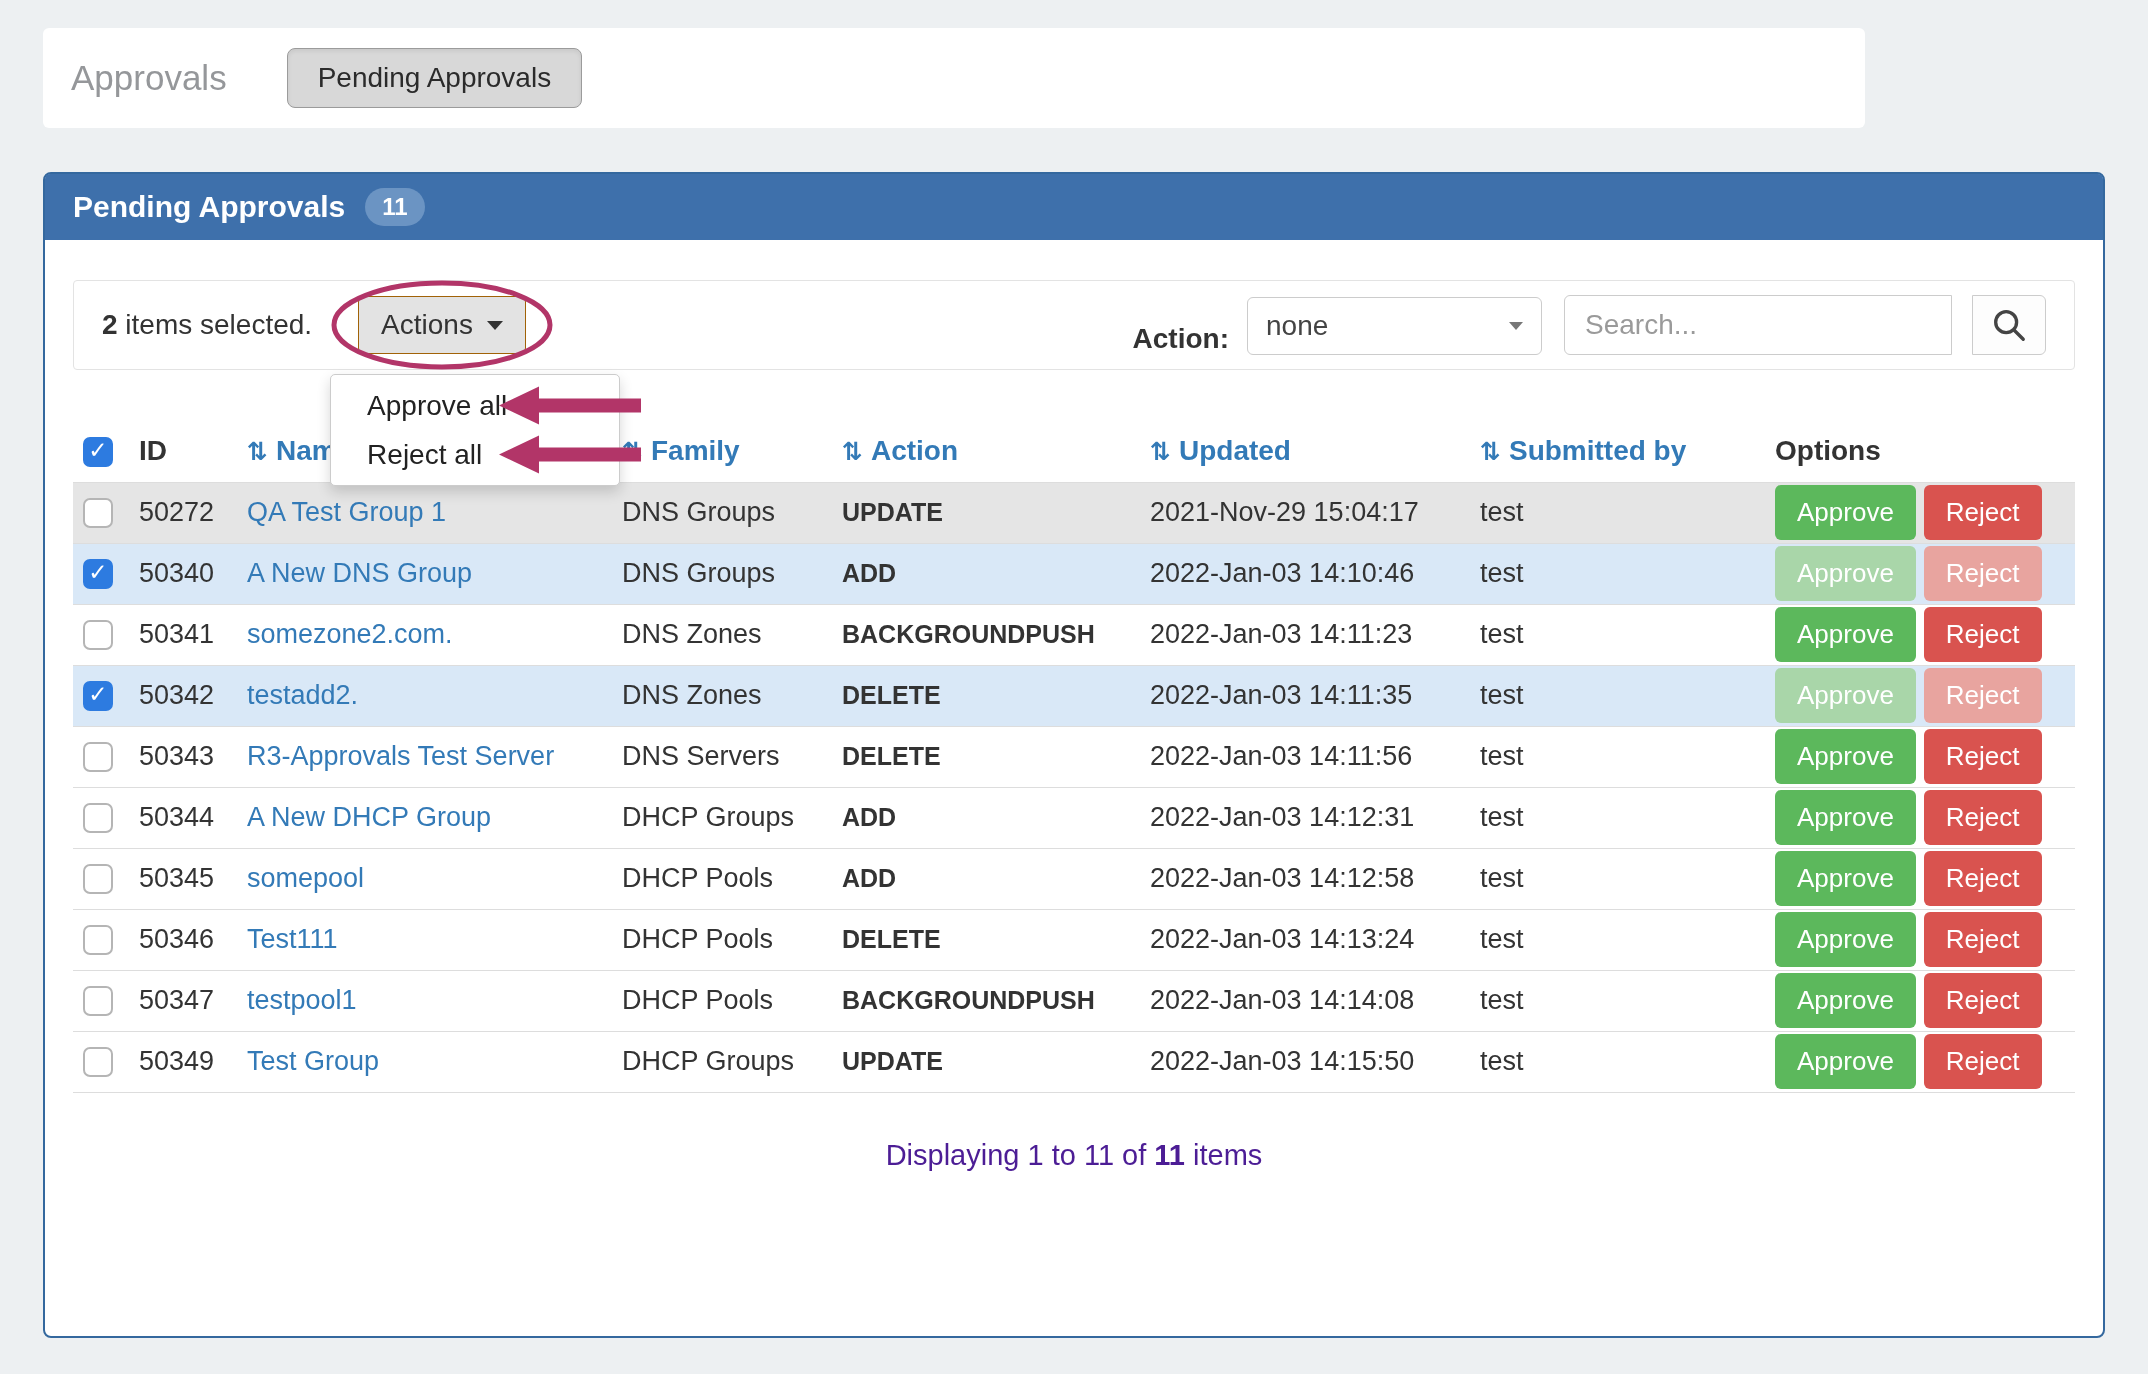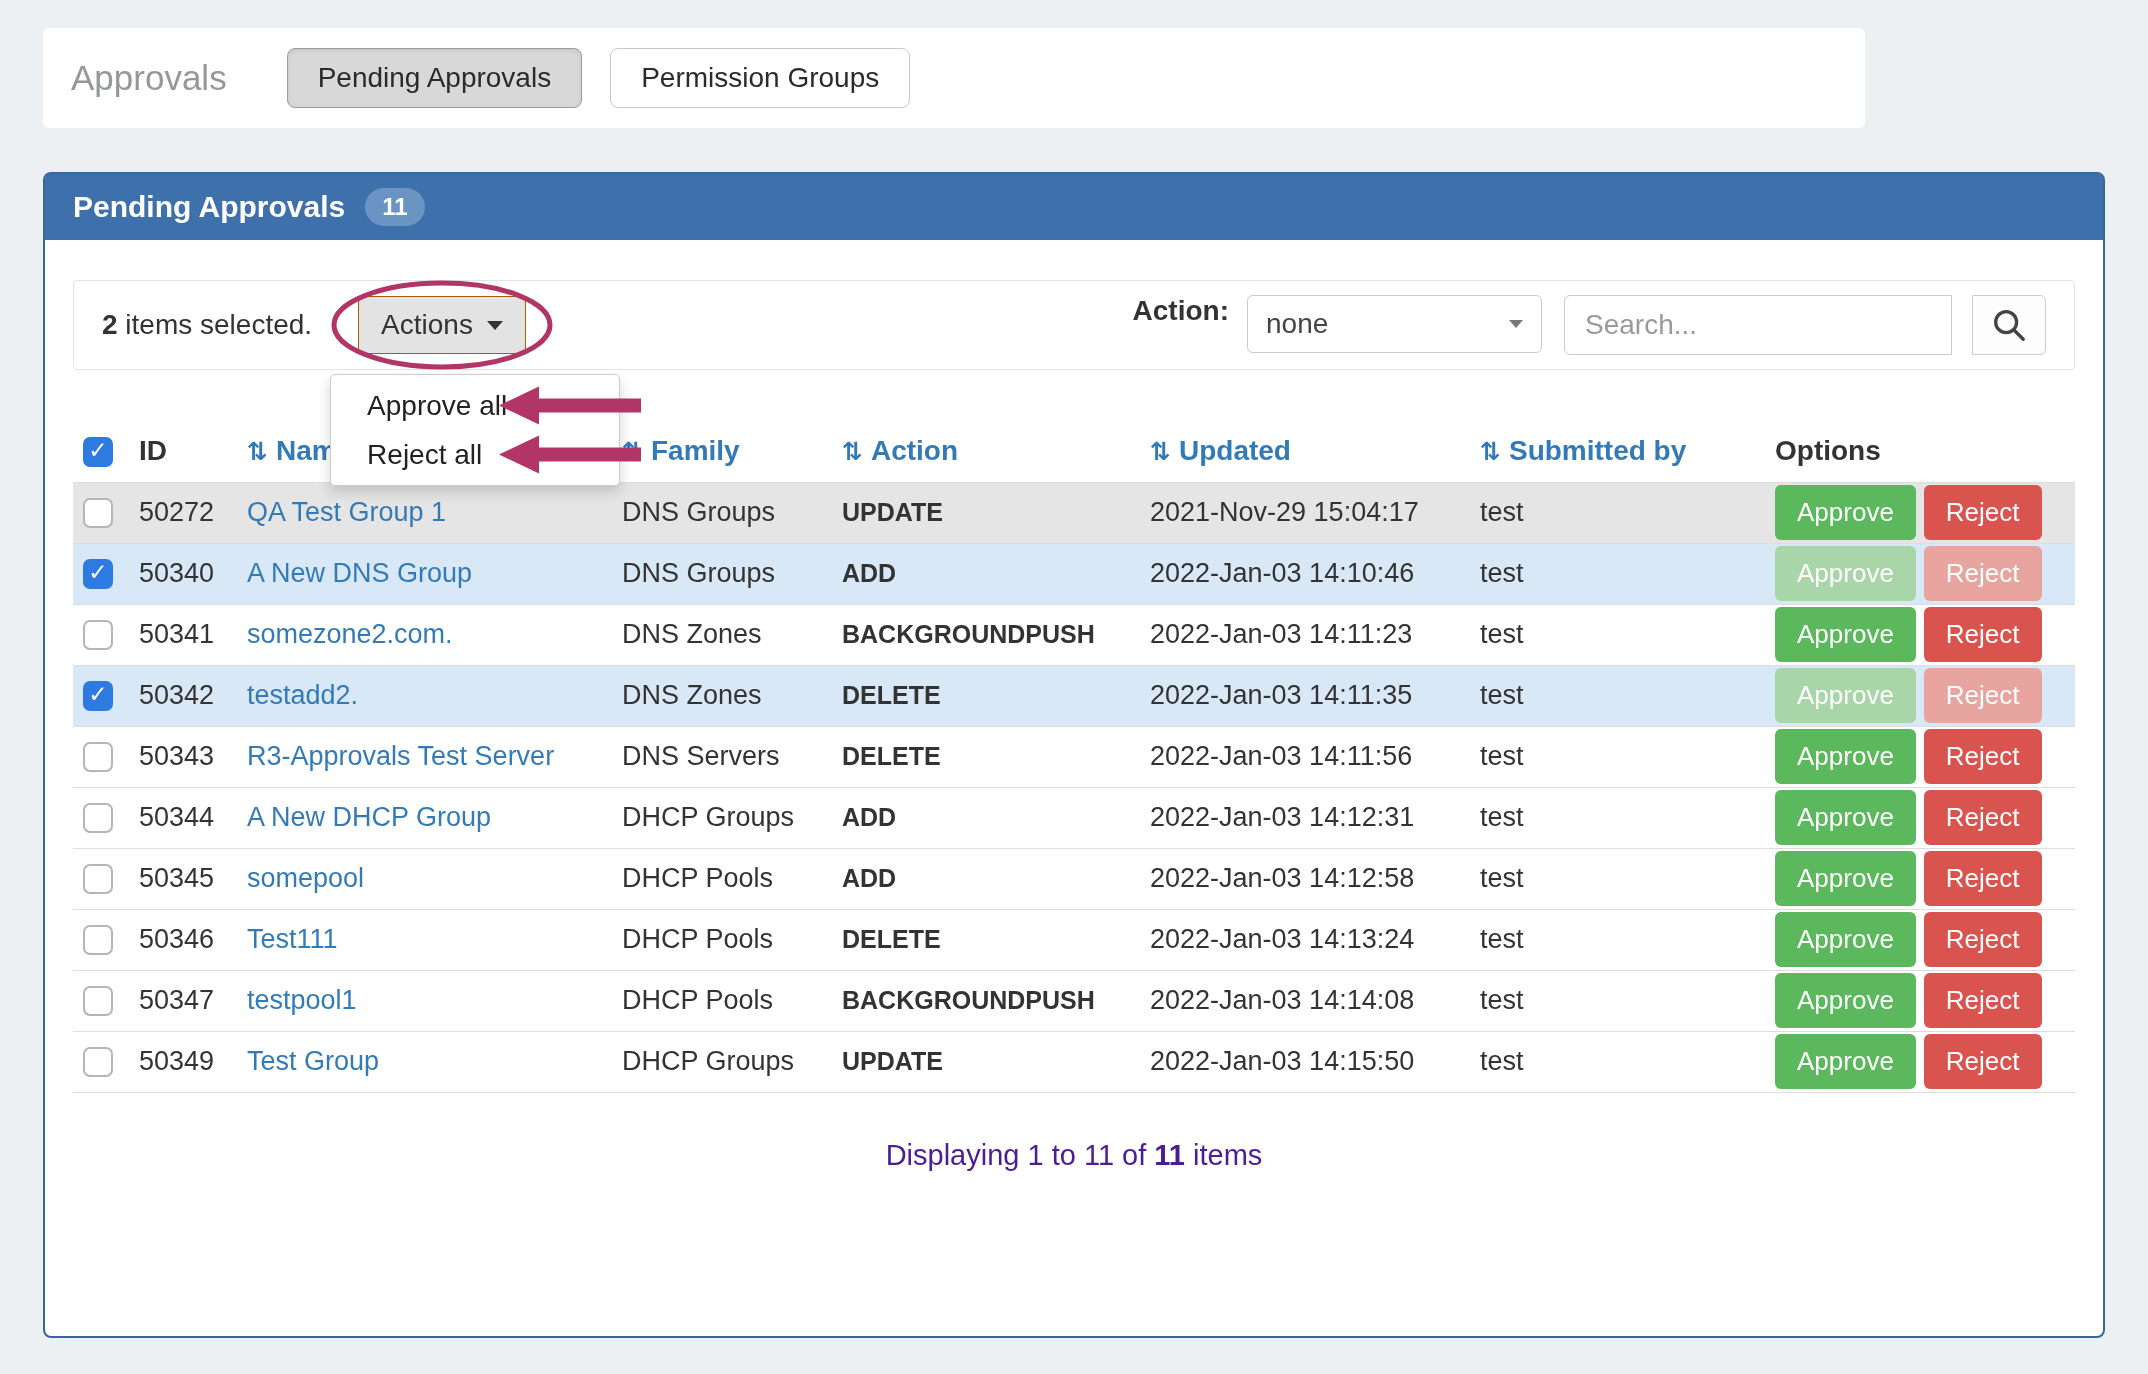--- a/index.html
+++ b/index.html
@@ -56,21 +56,21 @@
     font-size: 28px; color: #333; height: 58px; padding: 0 22px;
     background: #e3e3e3; border: 1px solid #a16207; border-radius: 6px;
     display: flex; align-items: center; gap: 14px; cursor: pointer;
     font-family: inherit;
   }
   .caret-down {
     width: 0; height: 0; display: inline-block;
     border-left: 8px solid transparent; border-right: 8px solid transparent;
     border-top: 9px solid #333;
   }
-  .toolbar-right { display: flex; align-items: flex-start; }
+  .toolbar-right { display: flex; align-items: flex-end; }
   .action-label { font-size: 28px; font-weight: bold; margin-right: 18px; }
   .action-select {
     width: 295px; height: 58px; border: 1px solid #ccc; border-radius: 6px; background: #fff;
     display: flex; align-items: center; justify-content: space-between;
     padding: 0 18px; font-size: 28px; color: #444; cursor: pointer; margin-right: 22px;
   }
   .select-caret {
     width: 0; height: 0;
     border-left: 7px solid transparent; border-right: 7px solid transparent;
     border-top: 8px solid #777;
@@ -142,21 +142,20 @@
 
   
   .footer-text { margin-top: 46px; text-align: center; font-size: 29px; color: #4c1d95; }
 </style>
 </head>
 <body>
 
 <div class="top-card">
   <div class="page-title">Approvals</div>
   <button class="tab-btn active">Pending Approvals</button>
-  <button class="tab-btn">Permission Groups</button>
 </div>
 
 <div class="panel">
   <div class="panel-heading">
     <span class="panel-title">Pending Approvals</span>
     <span class="badge">11</span>
   </div>
 
   <div class="panel-body">
 

